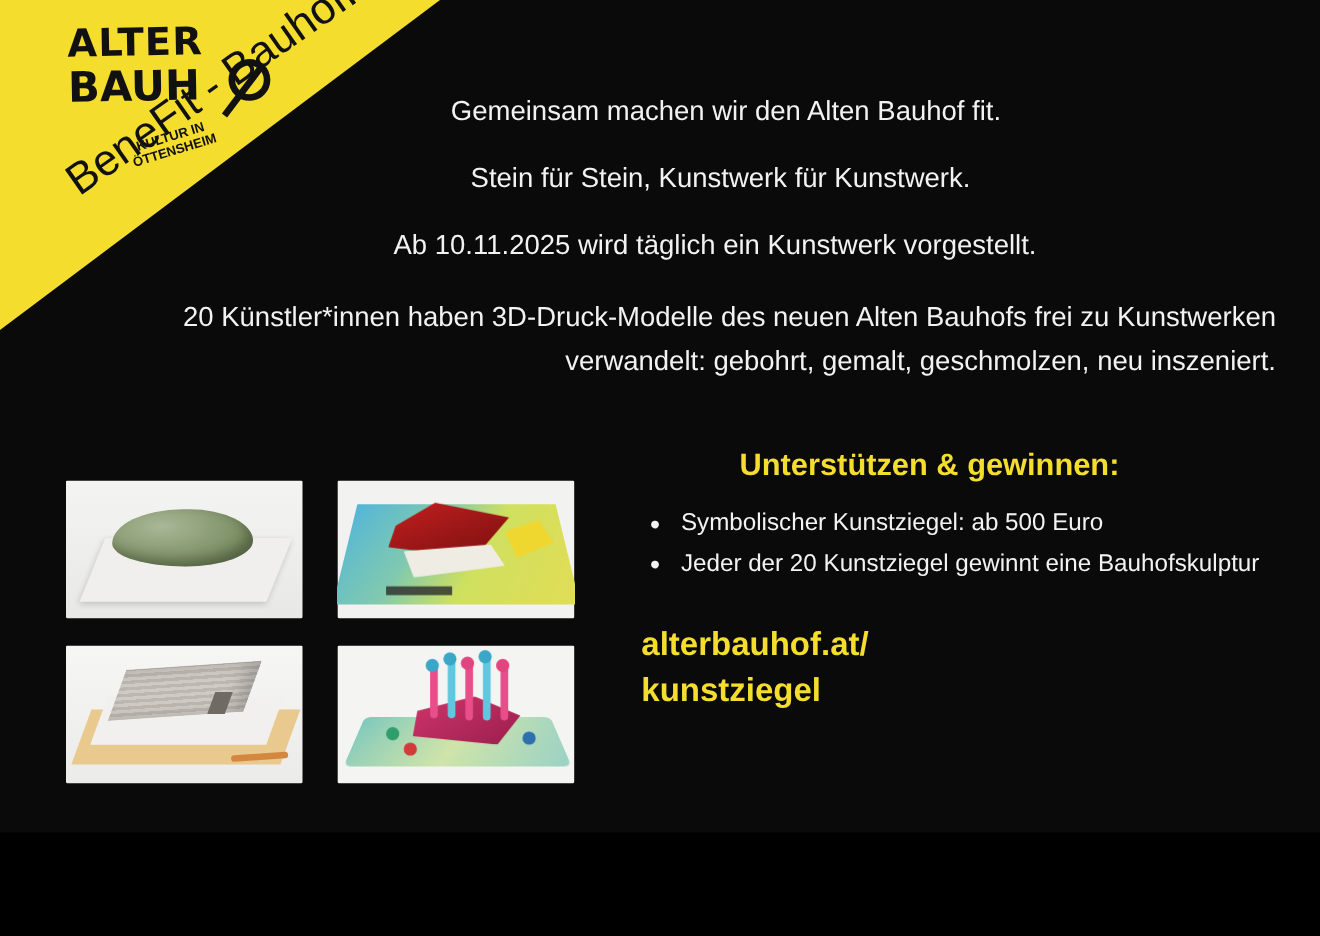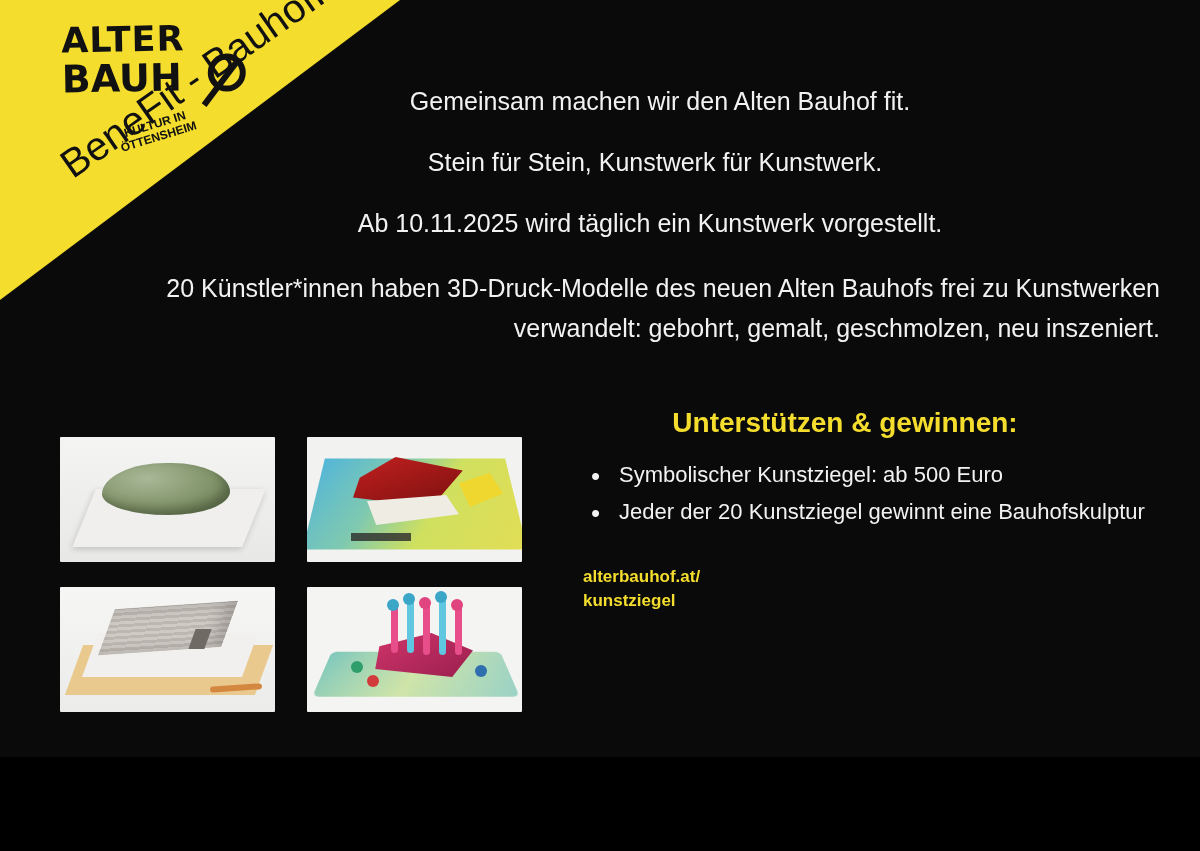--- a/index.html
+++ b/index.html
@@ -267,21 +267,21 @@
   }
   .links {
     display: flex;
     margin-top: 38px;
     padding-left: 18px;
     gap: 52px;
   }
   .link {
     color: #f5dd2e;
     font-weight: bold;
-    font-size: 17px;
+    font-size: 30px;
     line-height: 1.4;
     text-decoration: none;
     white-space: pre-line;
   }
 </style>
 </head>
 <body>
 
 <div class="poster">
 

